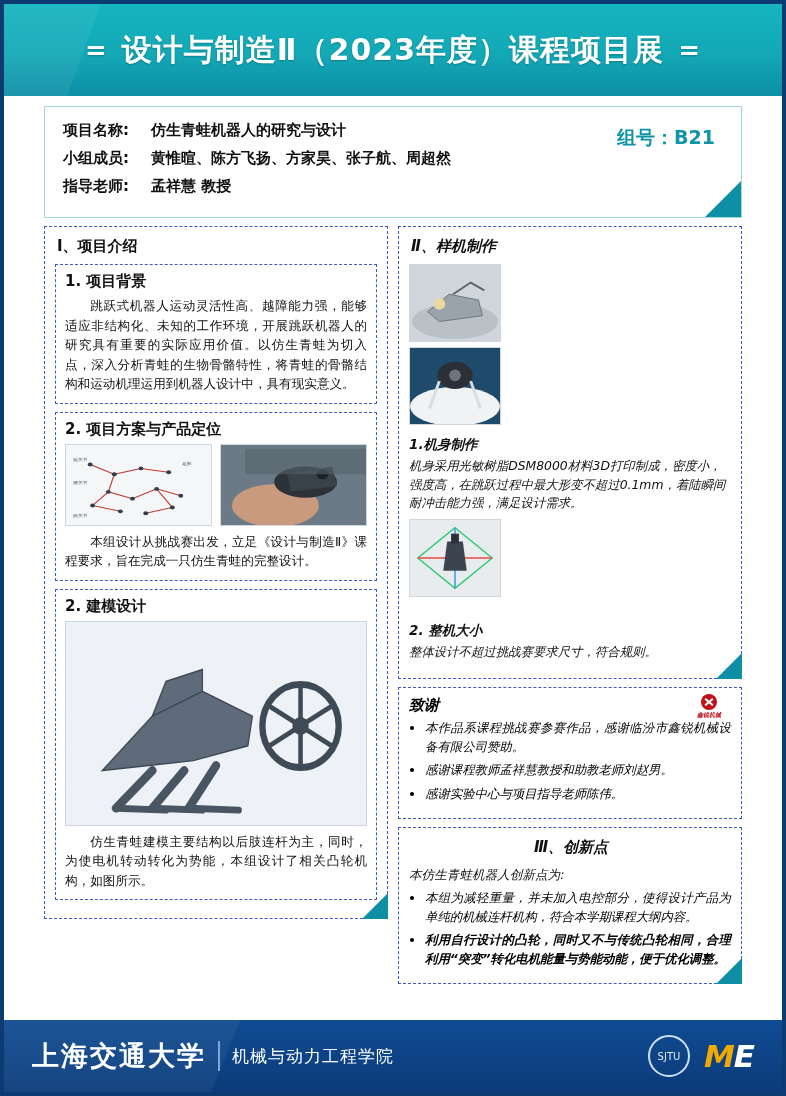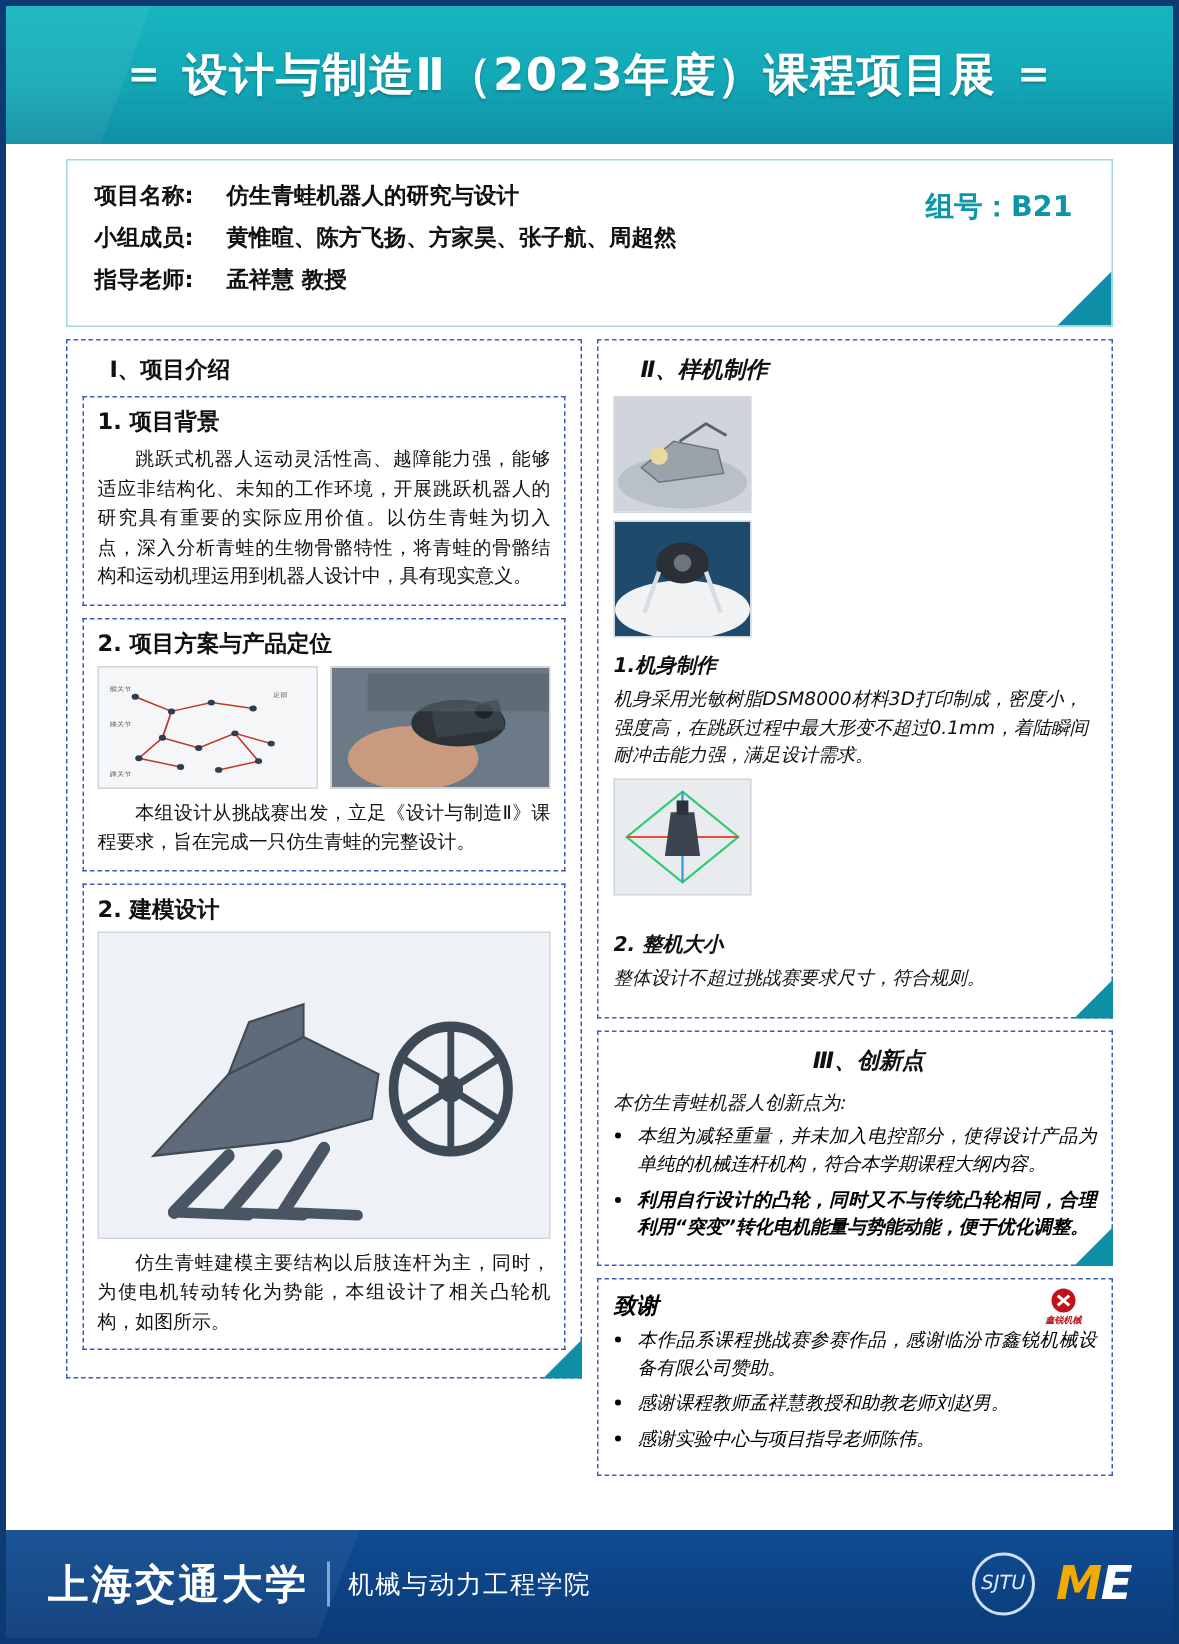--- a/index.html
+++ b/index.html
@@ -66,21 +66,21 @@
   .col-left { width: 352px; }
   .col-right { width: 352px; font-style: italic; }
   .panel {
     border: 1px dashed #3b5bbf;
     padding: 8px 10px 10px 10px;
     margin-bottom: 8px;
     position: relative;
     background:#fff;
   }
   .panel-title {
-    font-size: 15px; font-weight: bold; color:#111; margin: 2px 0 8px 18px;
+    font-size: 15px; font-weight: bold; color:#111; margin: 2px 0 8px 2px;
   }
   .sub-panel {
     border: 1px dashed #3b5bbf;
     padding: 7px 9px 9px 9px;
     margin-bottom: 8px;
     position: relative;
   }
   .sub-title { font-size: 15px; font-weight:bold; color:#111; margin-bottom:5px; }
   .body-text {
     font-size: 12.6px; line-height: 1.55; color:#111; text-align: justify;
@@ -138,22 +138,22 @@
   }
   .uni-name {
     color:#fff; font-size: 27px; font-weight:bold; letter-spacing:2px; z-index:2;
     font-family:"DejaVu Serif","Liberation Serif",serif;
   }
   .divider-v { width:2px; height:30px; background:#7fa8d6; margin:0 12px; z-index:2; }
   .school-name { color:#fff; font-size:17px; font-weight:normal; letter-spacing:1px; z-index:2; }
   .footer-right { margin-left:auto; display:flex; align-items:center; gap:14px; z-index:2; }
   .seal {
     width:42px;height:42px;border-radius:50%;border:2px solid #cfe0f5;
-    display:flex;align-items:center;justify-content:center;color:#dce9f8;font-size:13px;
-    text-align:right; line-height:1.1;font-style:italic;
+    display:flex;align-items:center;justify-content:center;color:#dce9f8;font-size:10px;
+    text-align:right; line-height:1.1;
   }
   .me-logo { color:#f2a900; font-size:31px; font-weight:bold; font-style:italic; letter-spacing:-1px; }
   .me-logo .e { color:#ffffff; }
   
   svg { display:block; width:100%; height:100%; }
 </style>
 </head>
 <body>
 
 <div class="poster">
@@ -327,42 +327,42 @@
               </svg>
             </div>
           </div>
           <div class="item-text">
             <div class="item-head">2. 整机大小</div>
             <div>整体设计不超过挑战赛要求尺寸，符合规则。</div>
           </div>
         </div>
       </div>
 
+      <div class="panel">
+        <div class="thanks-logo">
+          <div class="circ"></div>
+          <div class="lg-text">鑫锐机械</div>
+        </div>
+        <div class="thanks-title">致谢</div>
+        <ul class="bullets">
+          <li>本作品系课程挑战赛参赛作品，感谢临汾市鑫锐机械设备有限公司赞助。</li>
+          <li>感谢课程教师孟祥慧教授和助教老师刘赵男。</li>
+          <li>感谢实验中心与项目指导老师陈伟。</li>
+        </ul>
+      </div>
+
       <div class="panel corner-tri">
         <div class="panel-title" style="text-align:center;">Ⅲ、创新点</div>
         <div class="body-text">本仿生青蛙机器人创新点为:</div>
         <ul class="bullets">
           <li>本组为减轻重量，并未加入电控部分，使得设计产品为单纯的机械连杆机构，符合本学期课程大纲内容。</li>
           <li class="strong">利用自行设计的凸轮，同时又不与传统凸轮相同，合理利用“突变”转化电机能量与势能动能，便于优化调整。</li>
         </ul>
       </div>
 
-      <div class="panel">
-        <div class="thanks-logo">
-          <div class="circ"></div>
-          <div class="lg-text">鑫锐机械</div>
-        </div>
-        <div class="thanks-title">致谢</div>
-        <ul class="bullets">
-          <li>本作品系课程挑战赛参赛作品，感谢临汾市鑫锐机械设备有限公司赞助。</li>
-          <li>感谢课程教师孟祥慧教授和助教老师刘赵男。</li>
-          <li>感谢实验中心与项目指导老师陈伟。</li>
-        </ul>
-      </div>
-
     </div>
   </div>
 
   <div class="footer">
     <div class="uni-name">上海交通大学</div>
     <div class="divider-v"></div>
     <div class="school-name">机械与动力工程学院</div>
     <div class="footer-right">
       <div class="seal">
         <span>SJTU</span>

